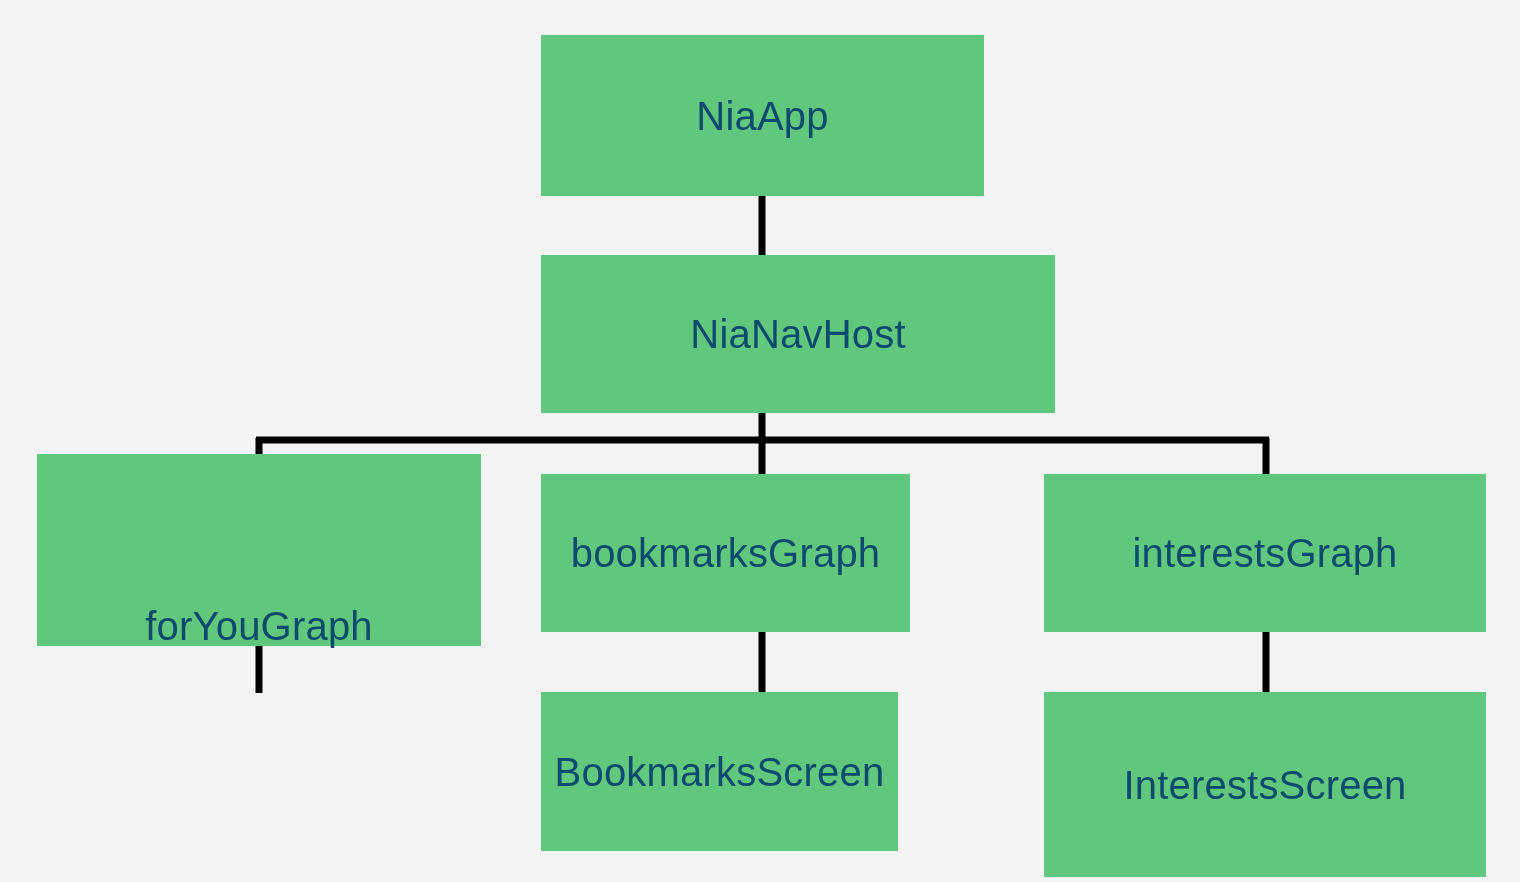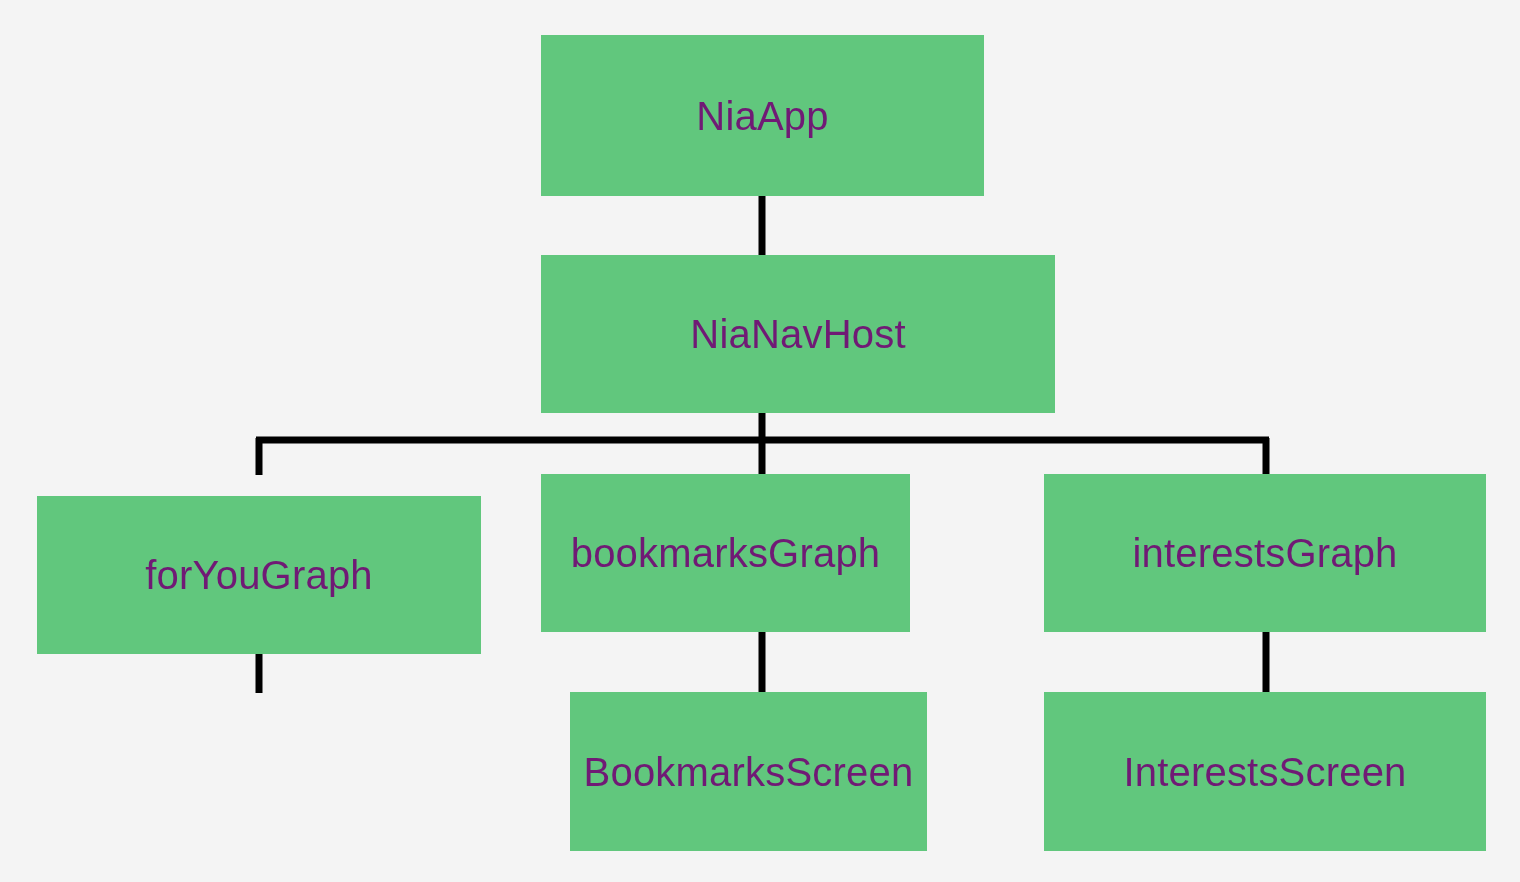--- a/index.html
+++ b/index.html
@@ -31,40 +31,40 @@
     position: absolute;
     background: #61c77d;
     display: flex;
     align-items: center;
     justify-content: center;
     box-sizing: border-box;
     color: #ffffff;
     z-index: 2;
   }
   .node-label {
-    color: #701a75;
+    color: #0c4a6e;
     font-size: 40px;
     font-weight: 400;
     line-height: 1;
     letter-spacing: 0.2px;
     white-space: nowrap;
     font-family: "Liberation Sans", sans-serif;
   }
   
   #node-niaapp        { left: 541px;  top: 35px;  width: 443px; height: 161px; }
   
   #node-nianavhost    { left: 541px;  top: 255px; width: 514px; height: 158px; }
   
-  #node-foryougraph   { left: 37px;   top: 496px; width: 444px; height: 158px; }
+  #node-foryougraph   { left: 37px;   top: 454px; width: 444px; height: 192px; align-items: flex-end; }
   #node-bookmarksgraph{ left: 541px;  top: 474px; width: 369px; height: 158px; }
   #node-interestsgraph{ left: 1044px; top: 474px; width: 442px; height: 158px; }
   
   #node-foryouscreen    { left: 37px;   top: 692px; width: 444px; height: 159px; }
-  #node-bookmarksscreen { left: 541px;  top: 692px; width: 357px; height: 159px; margin-left: 29px; }
-  #node-interestsscreen { left: 1044px; top: 692px; width: 442px; height: 159px; }
+  #node-bookmarksscreen { left: 541px;  top: 692px; width: 357px; height: 159px; }
+  #node-interestsscreen { left: 1044px; top: 692px; width: 442px; height: 185px; }
 </style>
 </head>
 <body>
 
 <div id="diagram">
 
   <svg class="edge-layer" viewBox="0 0 1520 882" width="1520" height="882" xmlns="http://www.w3.org/2000/svg">
 
     <line x1="762" y1="196" x2="762" y2="256" stroke="#000000" stroke-width="7"></line>
 

